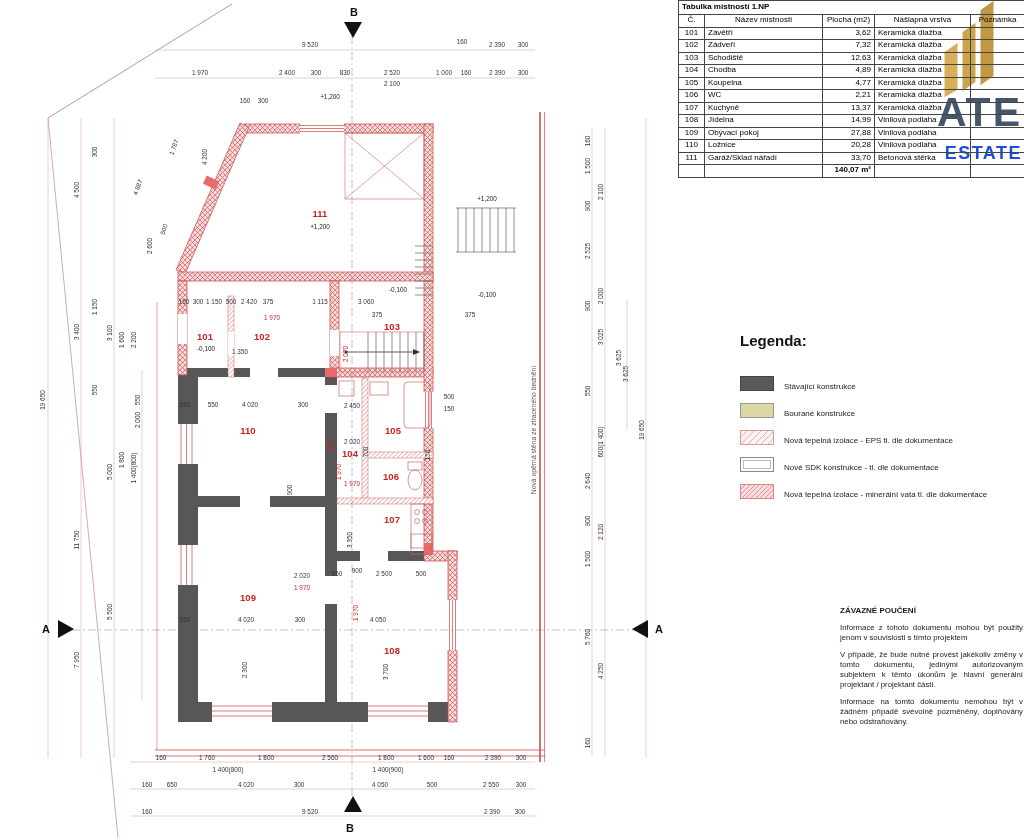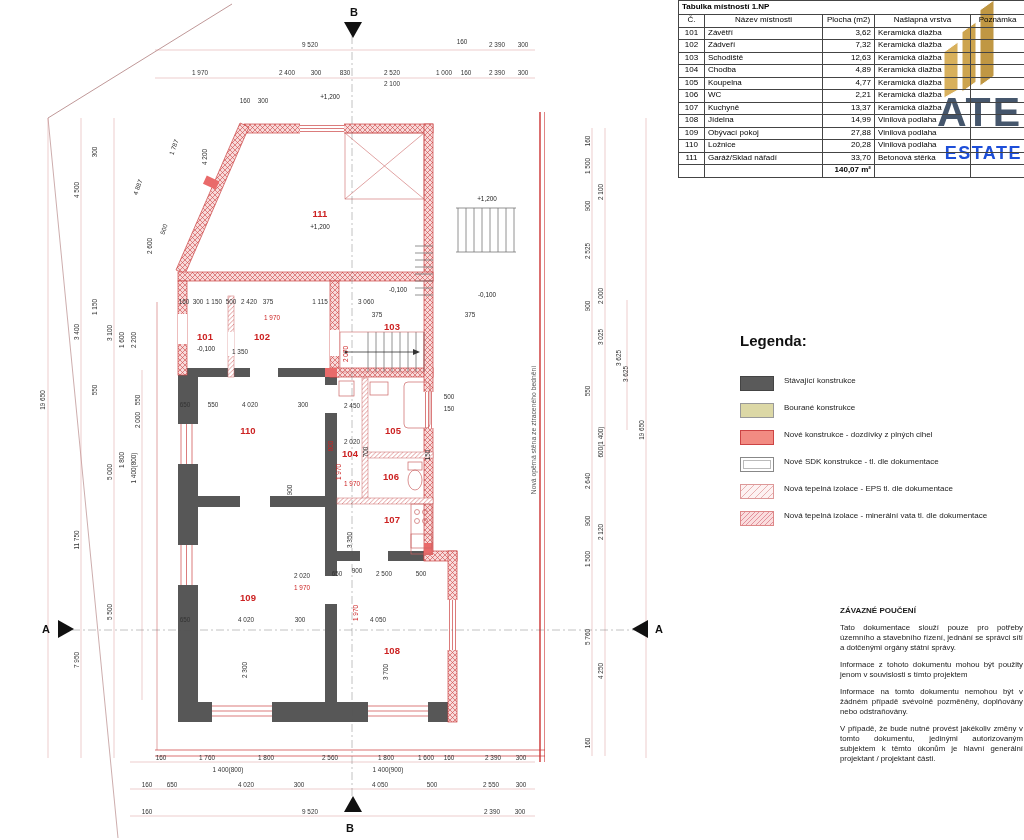--- a/index.html
+++ b/index.html
@@ -26,21 +26,21 @@
   table.roomtable th,table.roomtable td{border:1px solid #444;padding:0 3px;height:11.5px;
                   line-height:1.1;white-space:nowrap;overflow:hidden;font-weight:normal;}
   table.roomtable th.ttitle{font-weight:bold;text-align:left;height:13px;}
   table.roomtable th{text-align:center;}
   table.roomtable td.num{text-align:right;}
   table.roomtable td.ctr{text-align:center;}
   table.roomtable tr.total td{font-weight:bold;}
   
   .legend{position:absolute;left:740px;top:332px;width:284px;z-index:1;}
   .ltitle{font-size:15px;font-weight:bold;color:#111;margin-bottom:27px;}
-  .litem{display:flex;align-items:flex-start;margin-bottom:12px;font-size:8px;color:#222;}
+  .litem{display:flex;align-items:flex-end;margin-bottom:12px;font-size:8px;color:#222;}
   .sw{width:34px;height:15px;margin-right:10px;flex:none;border:1px solid #b44;box-sizing:border-box;}
   .sw0{background:#5a5a5a;border-color:#444;}
   .sw1{background:#dcd8a6;border-color:#999;}
   .sw2{background:#f28b82;border-color:#c44;}
   .sw3{background:#fff;background-image:repeating-linear-gradient(45deg,rgba(0,0,0,0) 0 3px,#d66 3px 3.8px);}
   .sw4{background-color:#f6dcdc;background-image:repeating-linear-gradient(45deg,rgba(0,0,0,0) 0 2.6px,#d55 2.6px 3.4px),repeating-linear-gradient(-45deg,rgba(0,0,0,0) 0 2.6px,#d55 2.6px 3.4px);}
   .sw5{background:#fff;border-color:#888;box-shadow:inset 0 0 0 2px #fff,inset 0 0 0 3px #bbb;}
   .sw6{background:#fdf2f2;background-image:repeating-linear-gradient(135deg,rgba(0,0,0,0) 0 4px,#e8b0b0 4px 4.8px);border-color:#d99;}
   .sw7{background:#fadddd;background-image:repeating-linear-gradient(135deg,rgba(0,0,0,0) 0 2.6px,#e08,rgba(224,136,150,.9) 2.6px 3.3px);border-color:#d88;}
   
@@ -462,38 +462,33 @@
   <div class="ltitle">Legenda:</div>
   <div class="litem">
     <span class="sw sw0"></span>
     <span>Stávající konstrukce</span>
   </div>
   <div class="litem">
     <span class="sw sw1"></span>
     <span>Bourané konstrukce</span>
   </div>
   <div class="litem">
-    <span class="sw sw2"></span>
-    <span>Nové konstrukce - dozdívky z plných cihel</span>
+    <span class="sw sw6"></span>
+    <span>Nová tepelná izolace - EPS tl. dle dokumentace</span>
   </div>
   <div class="litem">
     <span class="sw sw5"></span>
     <span>Nové SDK konstrukce - tl. dle dokumentace</span>
   </div>
   <div class="litem">
-    <span class="sw sw6"></span>
-    <span>Nová tepelná izolace - EPS tl. dle dokumentace</span>
-  </div>
-  <div class="litem">
     <span class="sw sw7"></span>
     <span>Nová tepelná izolace - minerální vata tl. dle dokumentace</span>
   </div>
 </div>
 
 <div class="notes">
   <div class="ntitle">ZÁVAZNÉ POUČENÍ</div>
   <div id="notes-body">
-      <div class="par">Tato dokumentace slouží pouze pro potřeby územního a stavebního řízení, jednání se správci sítí a dotčenými orgány státní správy.</div>
       <div class="par">Informace z tohoto dokumentu mohou být použity jenom v souvislosti s tímto projektem</div>
+      <div class="par">V případě, že bude nutné provést jakékoliv změny v tomto dokumentu, jedinými autorizovaným subjektem k těmto úkonům je hlavní generální projektant / projektant části.</div>
       <div class="par">Informace na tomto dokumentu nemohou být v žádném případě svévolně pozměněny, doplňovány nebo odstraňovány.</div>
-      <div class="par">V případě, že bude nutné provést jakékoliv změny v tomto dokumentu, jedinými autorizovaným subjektem k těmto úkonům je hlavní generální projektant / projektant části.</div>
     </div>
 </div>
 
 </body></html>

